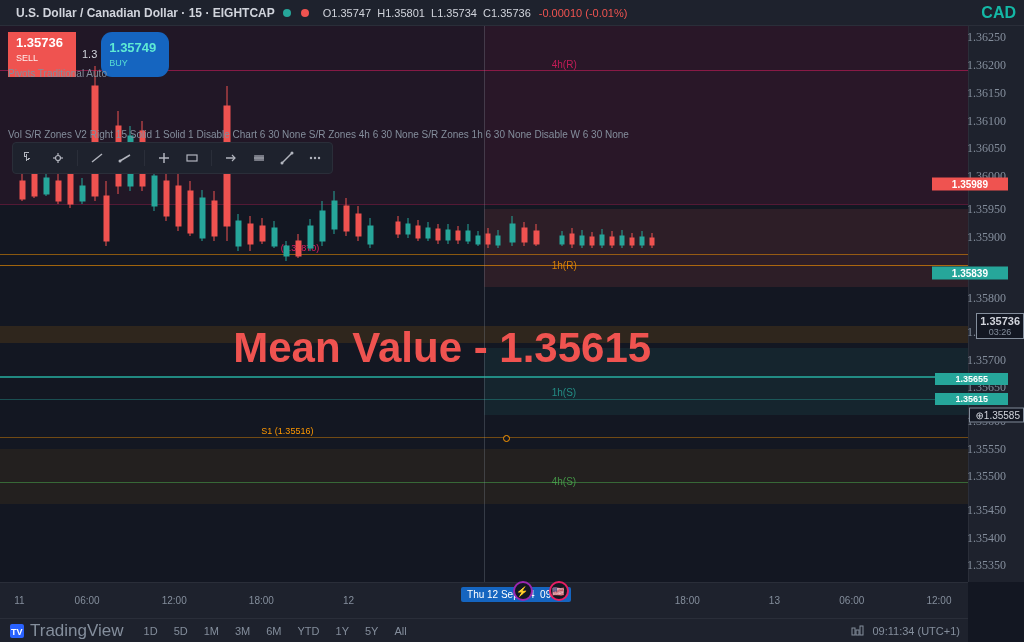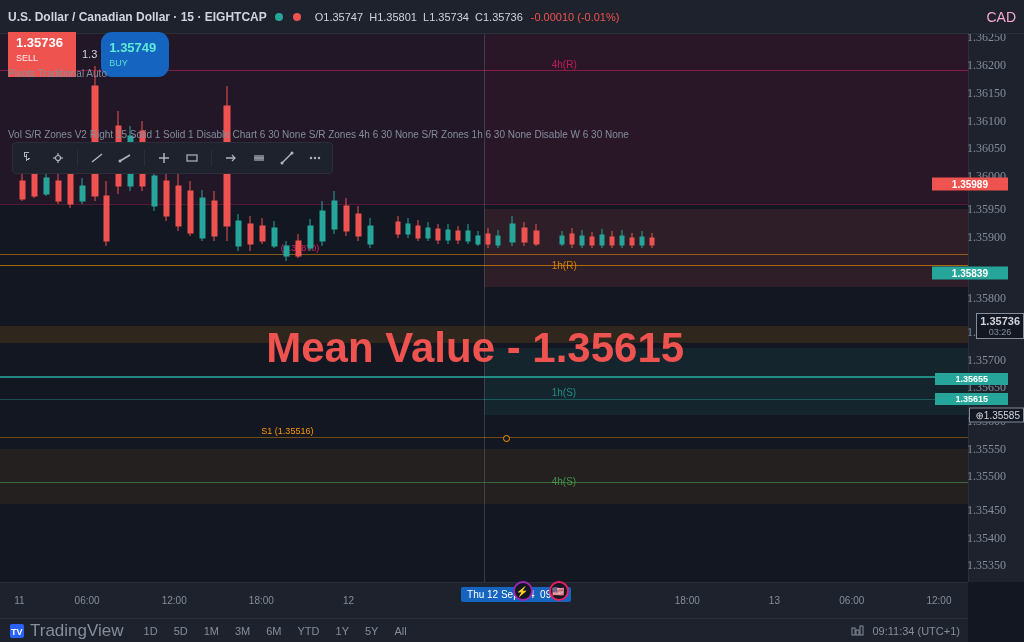--- a/index.html
+++ b/index.html
@@ -12,37 +12,37 @@
       position: relative;
       color: #d1d4dc;
     }
 
     
     #header {
       position: absolute;
       top: 0;
       left: 0;
       right: 0;
-      height: 34px;
+      height: 26px;
       background: #1e222d;
       border-bottom: 1px solid #2a2e39;
       display: flex;
       align-items: center;
-      padding: 0 8px;
+      padding: 0 16px;
       gap: 8px;
       font-size: 11px;
       z-index: 100;
     }
     .header-symbol { color: #d1d4dc; font-weight: 600; font-size: 12px; }
     .header-dot-green { width: 8px; height: 8px; border-radius: 50%; background: #26a69a; display: inline-block; }
     .header-dot-red { width: 8px; height: 8px; border-radius: 50%; background: #ef5350; display: inline-block; margin-left: 2px; }
     .header-ohlc { color: #848e9c; font-size: 11px; margin-left: 6px; }
     .header-ohlc span { color: #d1d4dc; }
     .header-change-neg { color: #ef5350; font-size: 11px; }
-    .header-cad { position: absolute; right: 8px; color: #f9a8d4; font-size: 14px; font-weight: 400; }
+    .header-cad { position: absolute; right: 8px; color: #14b8a6; font-size: 16px; font-weight: 700; }
 
     
     #price-boxes {
       position: absolute;
       top: 32px;
       left: 8px;
       display: flex;
       gap: 4px;
       z-index: 100;
     }
@@ -232,21 +232,20 @@
     
     #mean-value {
       position: absolute;
       font-size: 42px;
       font-weight: 700;
       color: #ef5350;
       left: 50%;
       transform: translateX(-50%);
       z-index: 10;
       white-space: nowrap;
-      margin-left: 33px;
     }
 
     
     .v-line {
       position: absolute;
       top: 0;
       bottom: 0;
       width: 1px;
       background: #848e9c;
       opacity: 0.5;

